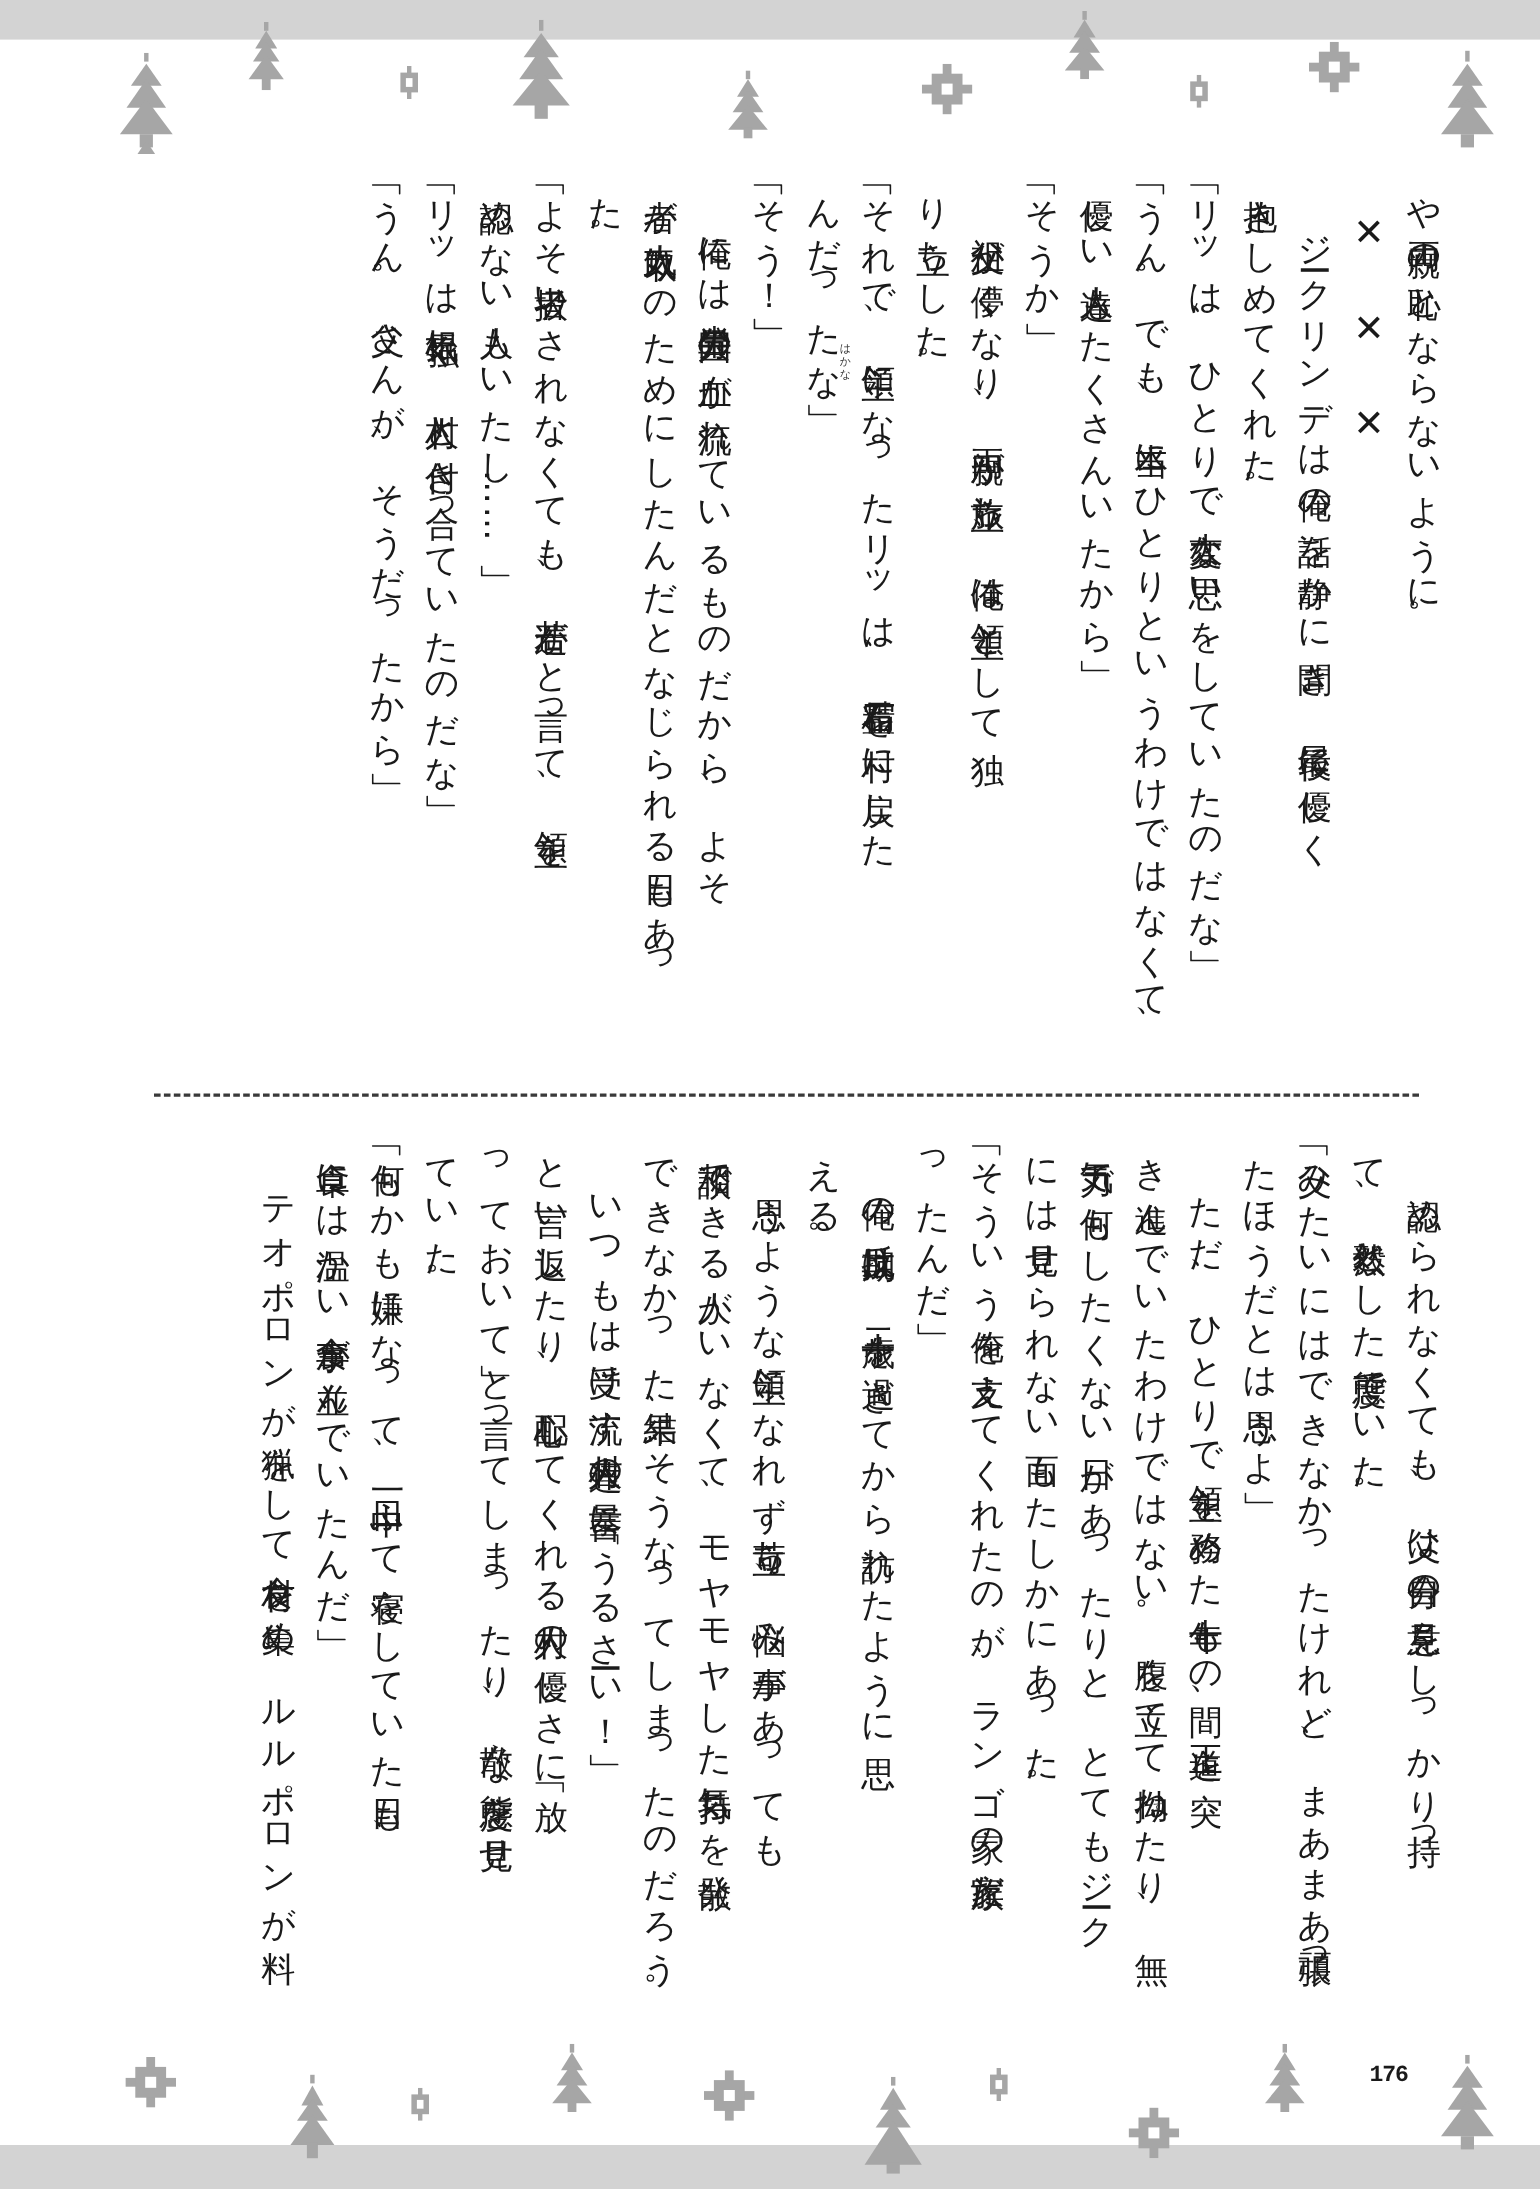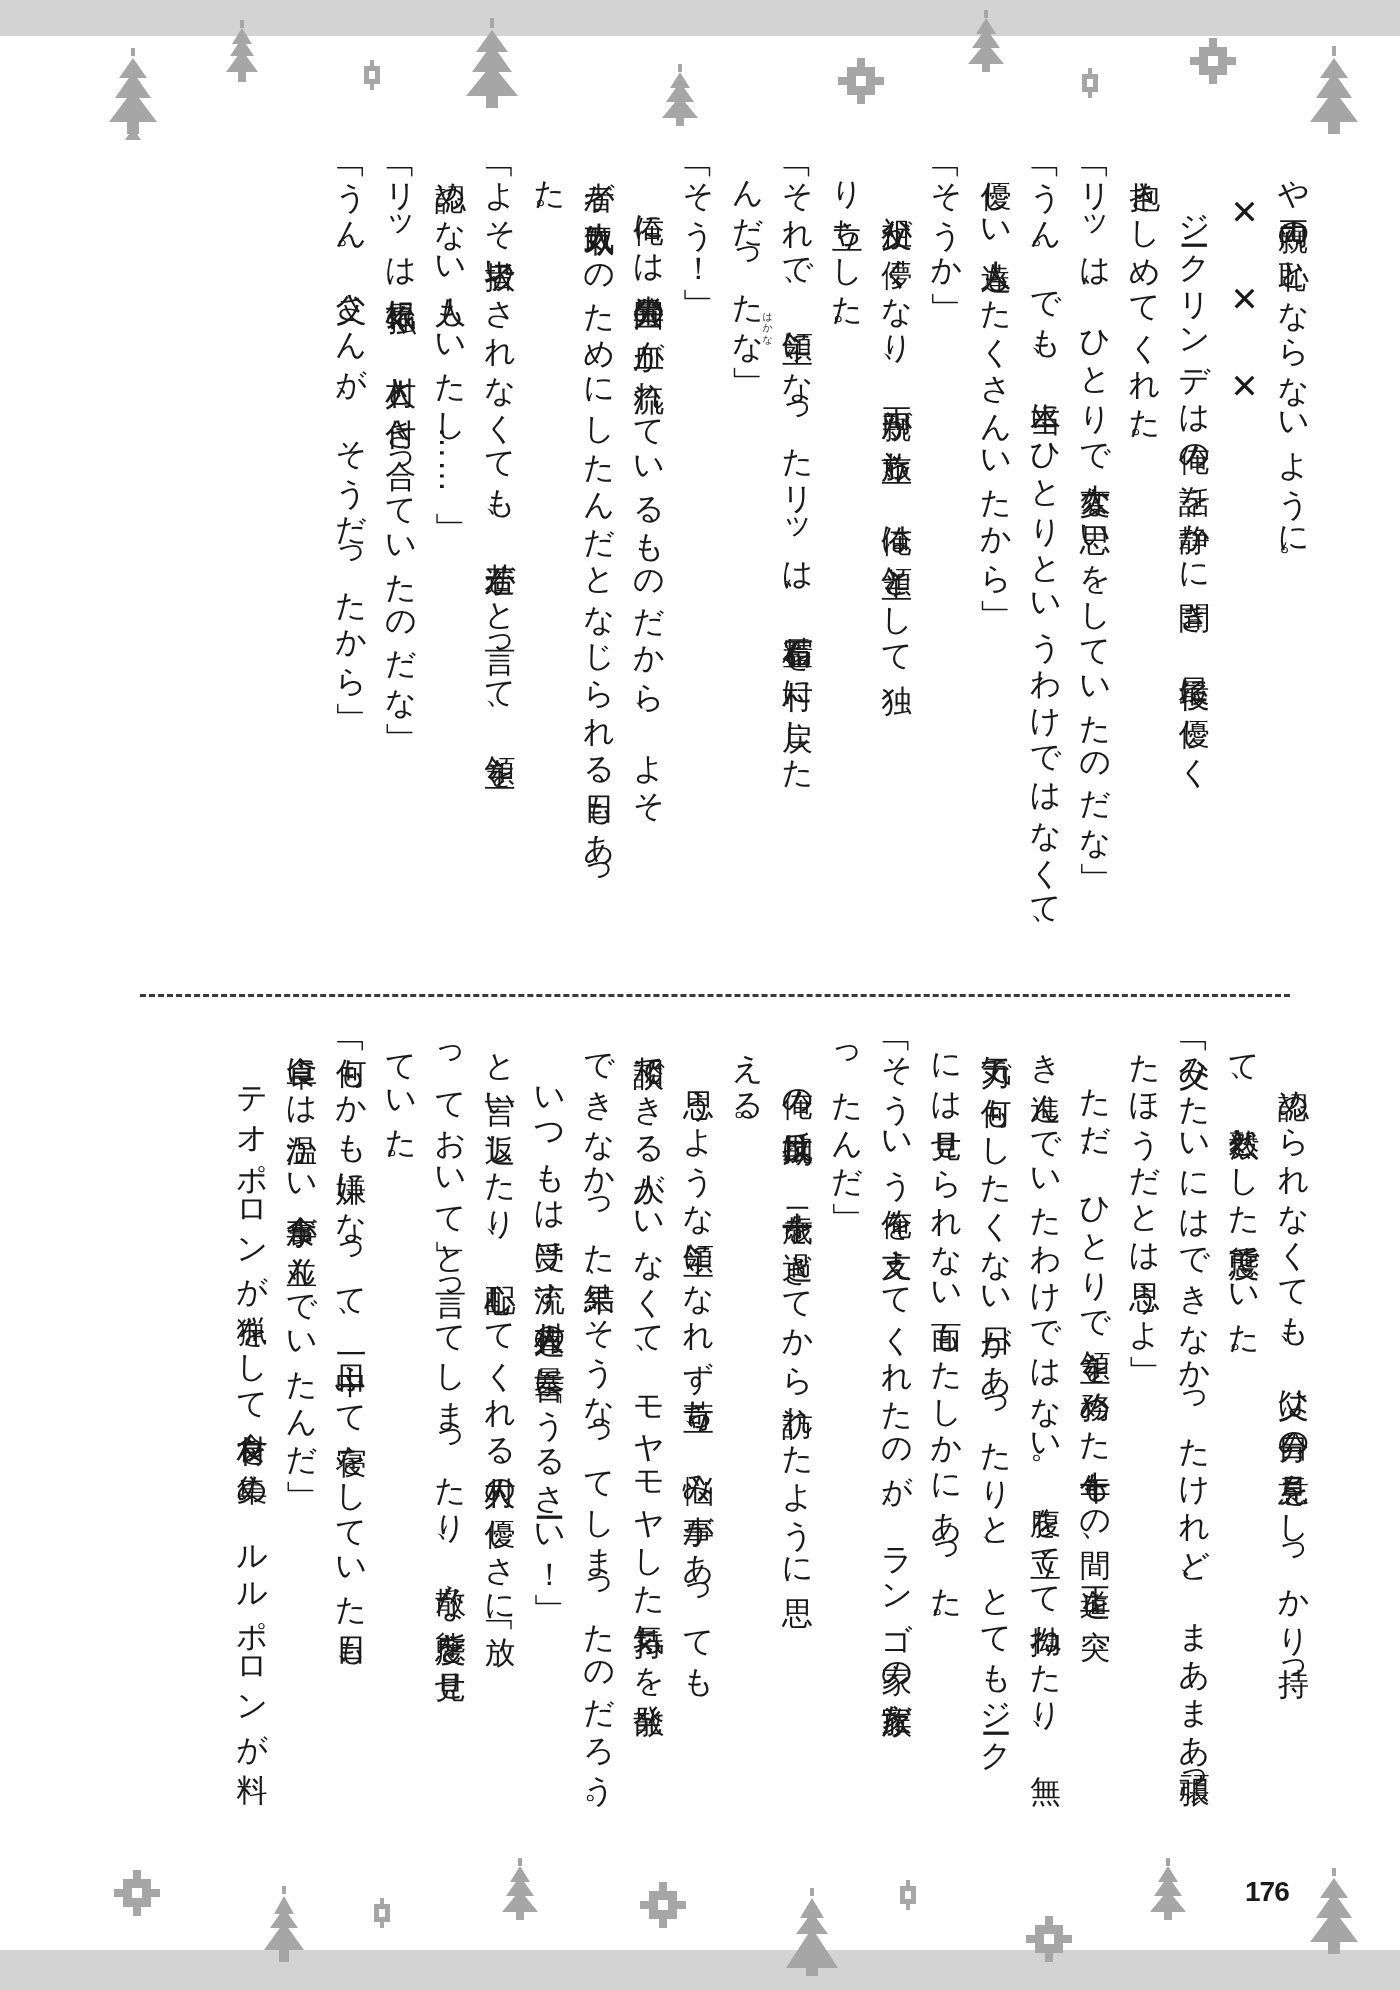--- a/index.html
+++ b/index.html
@@ -35,22 +35,22 @@
   .ruby-note {
     position: absolute; font-size: 10px; color: #333;
     writing-mode: vertical-rl;
   }
   .divider {
     position: absolute; left: 140px; top: 994px; width: 1150px; height: 0;
     border-top: 3px dashed #3a3a3a;
   }
   .page-number {
     position: absolute; left: 1245px; top: 1876px;
-    font-family: Liberation Sans, sans-serif; font-weight: bold;
-    font-size: 28px; color: #1a1a1a; letter-spacing: -1px;
+    font-family: Liberation Mono, monospace; font-weight: bold;
+    font-size: 21px; color: #1a1a1a; letter-spacing: -1px;
   }
 </style>
 </head>
 <body>
 
 <div class="band-top"></div>
 <div class="band-bottom"></div>
 
 <div class="deco" style="left:105px;top:48px">
   <svg width="56" height="92" viewBox="0 0 56 92">

